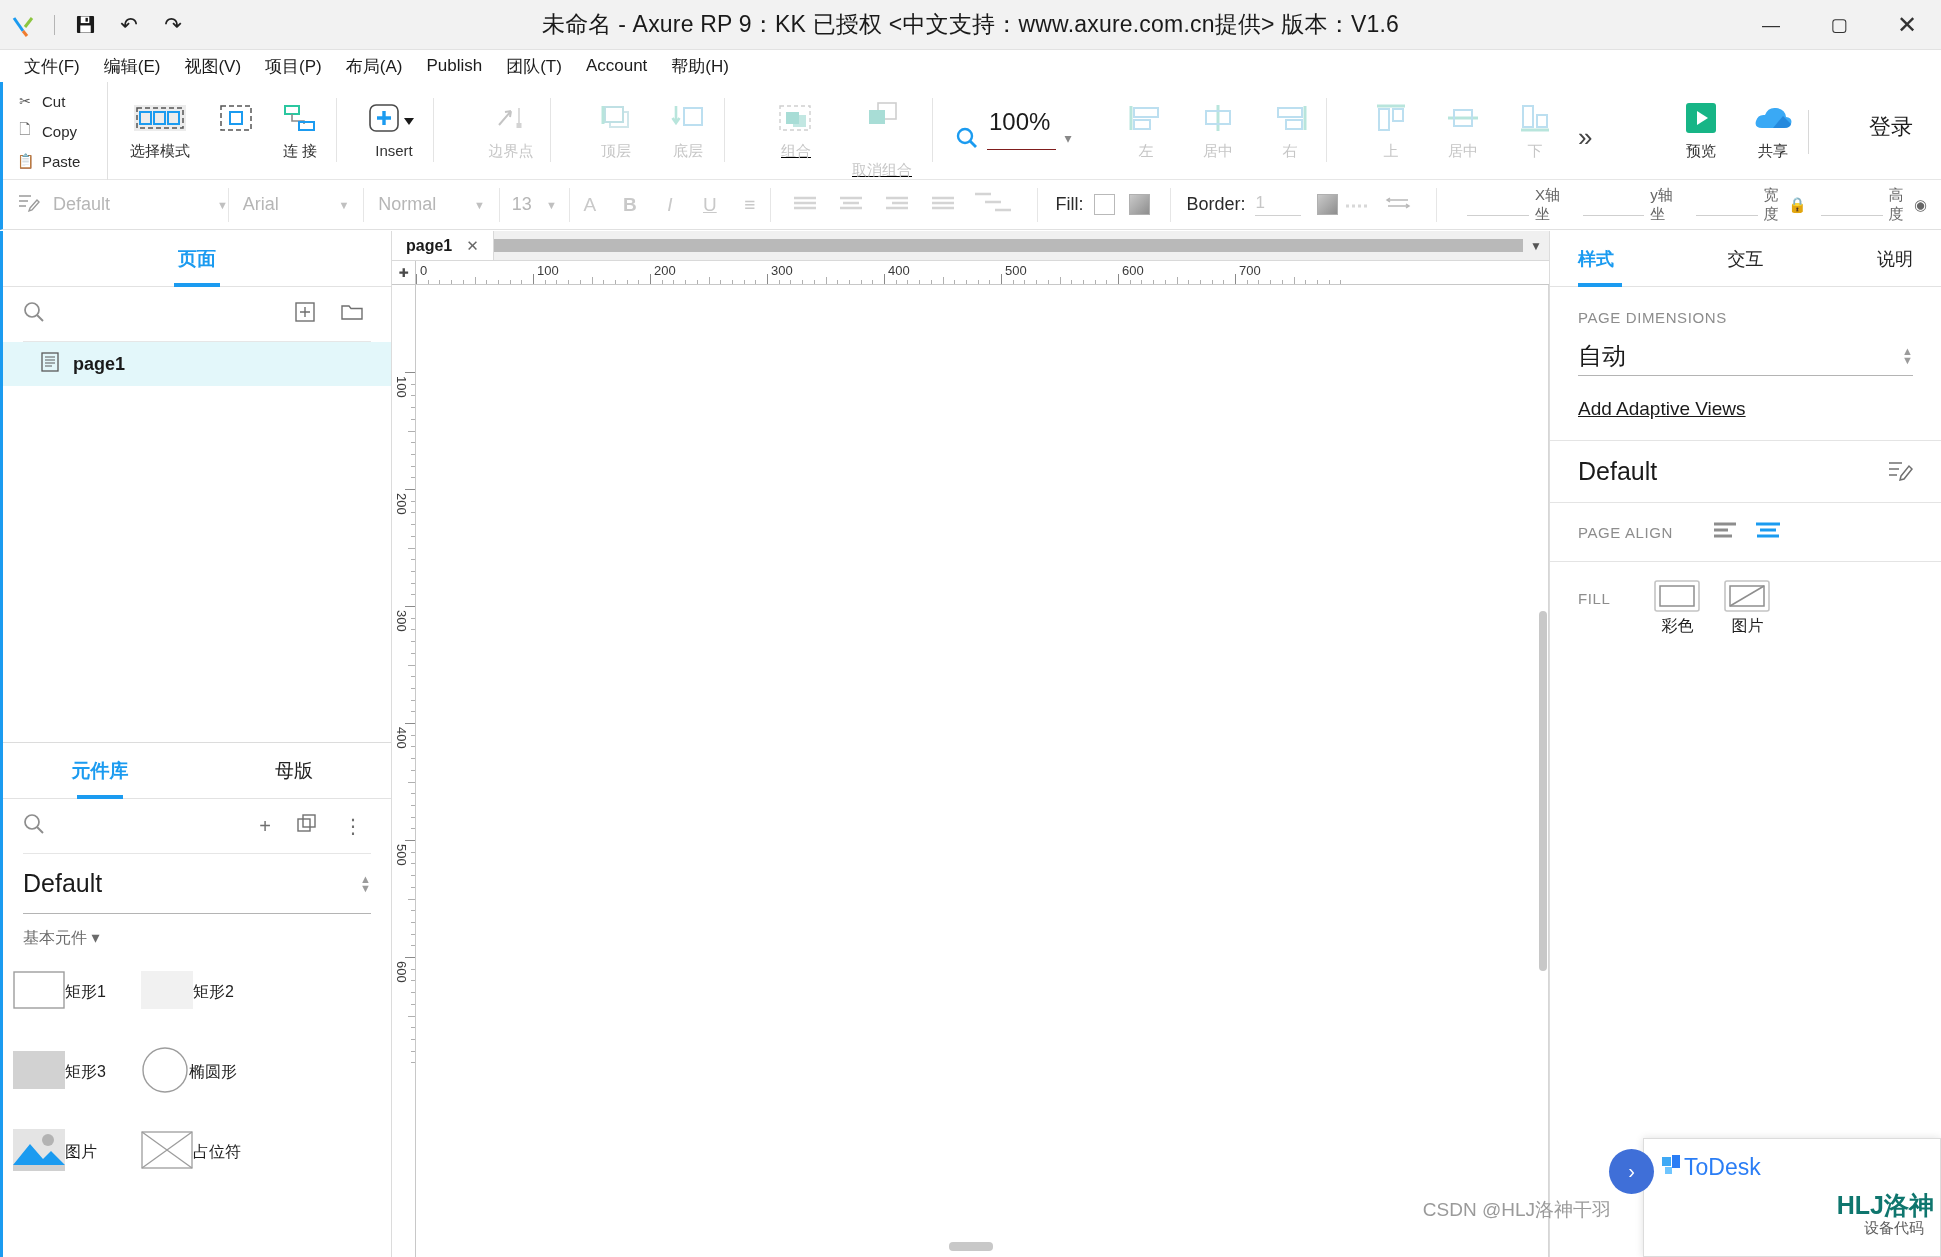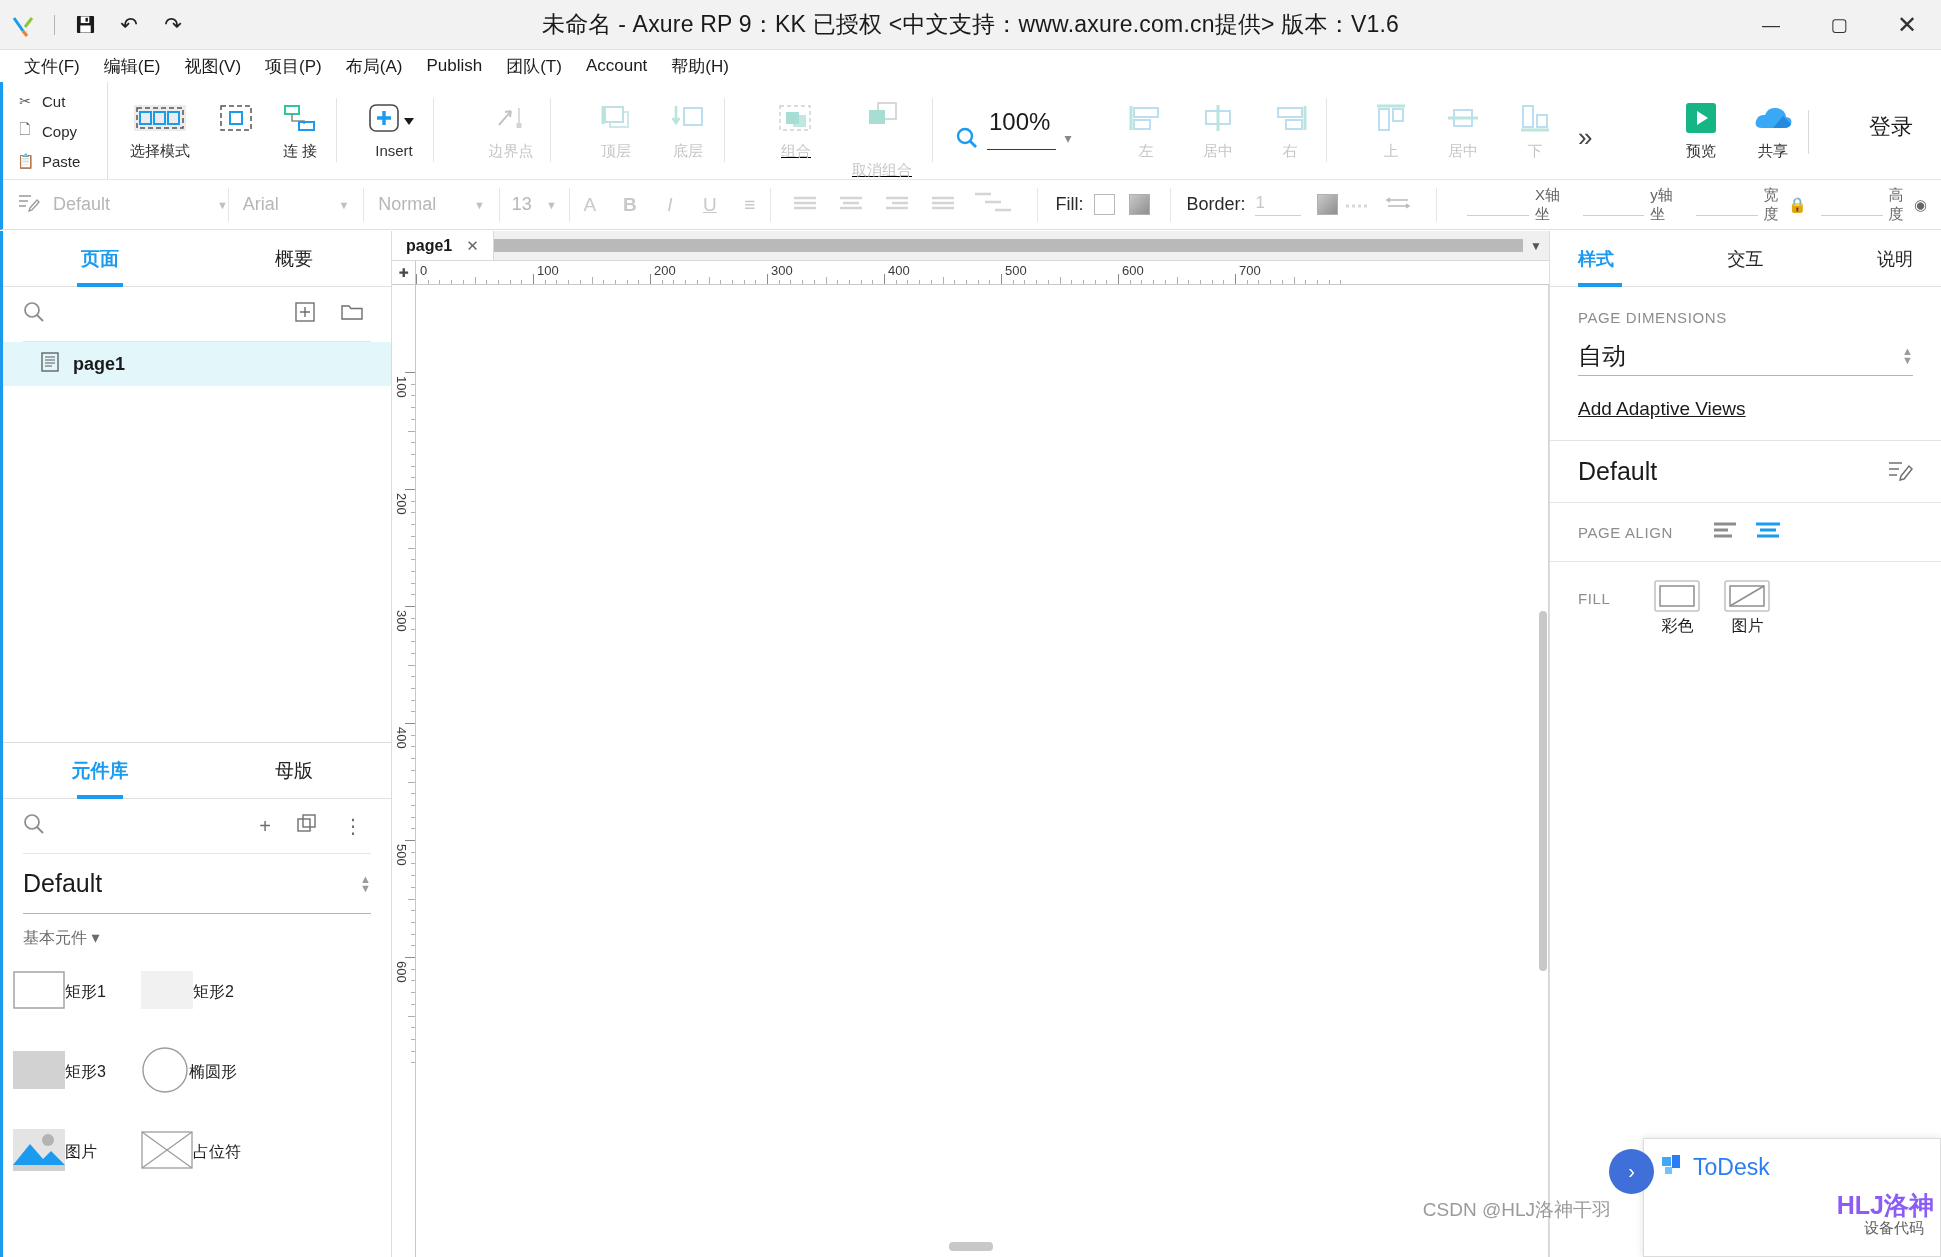--- a/index.html
+++ b/index.html
@@ -175,27 +175,27 @@
   .alignrow { display:flex; align-items:center; padding: 18px 28px; border-bottom:1px solid #e4e4e4; gap: 40px;}
   .alignrow .cap { font-size: 15px; color:#8d8d8d; letter-spacing:.6px;}
   .fillrow { display:flex; align-items:flex-start; padding: 18px 28px; gap: 44px;}
   .fillrow .cap { font-size: 15px; color:#8d8d8d; letter-spacing:.6px; padding-top: 10px;}
   .fillopt { display:flex; flex-direction:column; align-items:center; }
   .fillopt .fl { font-size: 16px; color:#1e1e1e; margin-top: 4px;}
 
   
   .todesk { position: absolute; right: 0; bottom: 0; width: 298px; height: 119px;
             background:#fff; border:1px solid #dcdcdc; box-shadow:0 0 8px rgba(0,0,0,.12);}
-  .todesk-head { display:flex; align-items:center; gap:9px; padding: 14px 0 0 16px;}
+  .todesk-head { display:flex; align-items:center; padding: 14px 0 0 16px;}
   .todesk-name { font-size: 23px; color:#2a7df5; }
   .todesk-tab { position:absolute; left:-35px; top:10px; width:45px; height:45px; border-radius:50%;
                 background:#3f6fd8; color:#fff; display:flex; align-items:center; justify-content:center;
                 font-size:20px;}
   .todesk-body { position:relative; height: 62px; overflow:hidden;}
-  .td-watermark { position:absolute; right:6px; top:8px; font-size: 25px; font-weight:bold; color:#8b5cf6;text-align:center;}
+  .td-watermark { position:absolute; right:6px; top:8px; font-size: 25px; font-weight:bold; color:#0f766e;text-align:center;}
   .td-sub { position:absolute; right:16px; top:38px; font-size: 15px; color:#5d5d5d;}
   .csdn { position:absolute; right:330px; bottom: 34px; font-size: 19px; color:#9a9a9a; white-space:nowrap;}
 </style>
 </head>
 <body>
 
 <div id="app">
 
   <div class="titlebar">
     <div class="tb-logo">
@@ -564,21 +564,20 @@
       <span class="coordlabel">
         <span>高度</span>
         <span>◉</span>
       </span>
     </div>
   </div>
 
   <div class="leftpanel">
     <div class="tabrow">
       <div class="tab active">页面</div>
-      <div class="tab">概要</div>
     </div>
     <div class="searchrow">
       <span class="sicon">
         <svg width="22" height="22" viewBox="0 0 22 22">
             <circle cx="9" cy="9" r="7" fill="none" stroke="#8d8d8d" stroke-width="1.7"></circle>
             <path d="M14 14 L20 20" stroke="#8d8d8d" stroke-width="1.9"></path>
           </svg>
       </span>
       <input class="spacer" style="border: none; outline: none; font-size: 16px; background: transparent;" placeholder="">
       <span class="act">

